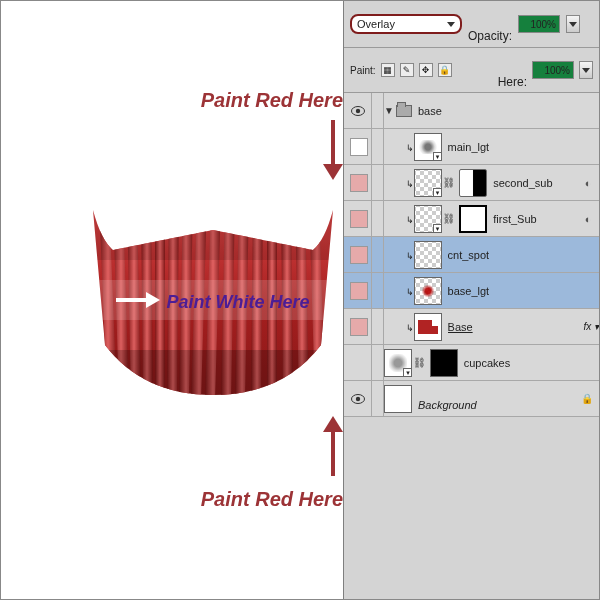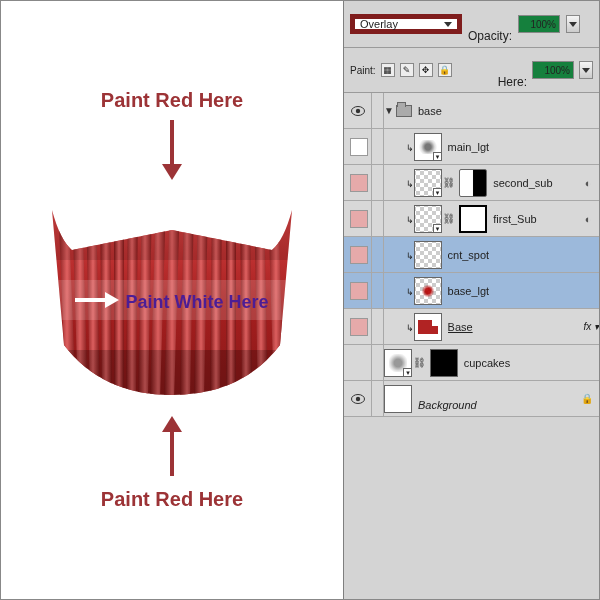--- a/index.html
+++ b/index.html
@@ -1,27 +1,27 @@
 <!DOCTYPE html>
 <html><head>
 <meta charset="utf-8">
 <style>
   * { box-sizing: border-box; margin: 0; padding: 0; }
   body { font-family: Arial, sans-serif; width: 600px; height: 600px; background: #fff; overflow: hidden; }
   .wrap { display: flex; width: 600px; height: 600px; border: 1px solid #888; }
-  .canvas { flex: 1; position: relative; background: #fff; display: flex; flex-direction: column; align-items: center; justify-content: center; }
+  .canvas { flex: 1; position: relative; background: #fff; display: flex; flex-direction: column; align-items: flex-end; justify-content: center; font-style: italic; }
   .annot { color: #9c3336; font-size: 20px; font-weight: bold; text-align: center; white-space: nowrap; }
   .arrow-down svg, .arrow-up svg { fill: #9c3336; }
   .arrow-right svg { fill: #fff; }
   .cupcake-area { position: relative; width: 260px; height: 200px; margin: 8px 0; }
   .wrapper-svg { position: absolute; inset: 0; }
   .white-label { position: absolute; left: 0; right: 0; top: 92px; display: flex; align-items: center; justify-content: center; gap: 6px; color: #4c1d95; font-weight: bold; font-size: 18px; white-space: nowrap; }
   .panel { width: 256px; background: #d4d4d4; border-left: 1px solid #7f7f7f; font-size: 11px; color: #222; display: flex; flex-direction: column; }
   .panel-top { display: flex; align-items: center; gap: 6px; padding: 4px 6px; border-bottom: 1px solid #9a9a9a; }
-  .select { height: 20px; width: 112px; background: #fff; border: 5px solid #7f1d1d; border-radius: 0; display: flex; align-items: center; justify-content: space-between; padding: 0 5px; font-size: 11px; }
+  .select { height: 20px; width: 112px; background: #fff; border: 2px solid #7f1d1d; border-radius: 8px; display: flex; align-items: center; justify-content: space-between; padding: 0 5px; font-size: 11px; }
   .tri { width: 0; height: 0; border-left: 4px solid transparent; border-right: 4px solid transparent; border-top: 5px solid #333; }
   .num { height: 18px; width: 42px; background: #15803d; border: 1px solid #888; font-size: 10px; display: flex; align-items: center; justify-content: flex-end; padding-right: 3px; }
   .lbl { font-size: 12px; margin-top: 24px; }
   .drop { width: 14px; height: 18px; background: linear-gradient(#f5f5f5,#ccc); border: 1px solid #888; display: flex; align-items: center; justify-content: center; }
   .lock-row { display: flex; align-items: center; gap: 5px; padding: 3px 6px; border-bottom: 1px solid #9a9a9a; font-size: 10px; }
   .lock-ico { width: 14px; height: 14px; border: 1px solid #888; background: #eee; display: flex; align-items: center; justify-content: center; font-size: 9px; }
   .spacer { flex: 1; }
   .layers { flex: 1; overflow: hidden; }
   .layer { display: flex; align-items: center; height: 36px; border-bottom: 1px solid #a8a8a8; background: #d8d8d8; }
   .layer.sel { background: #9cb9db; }

